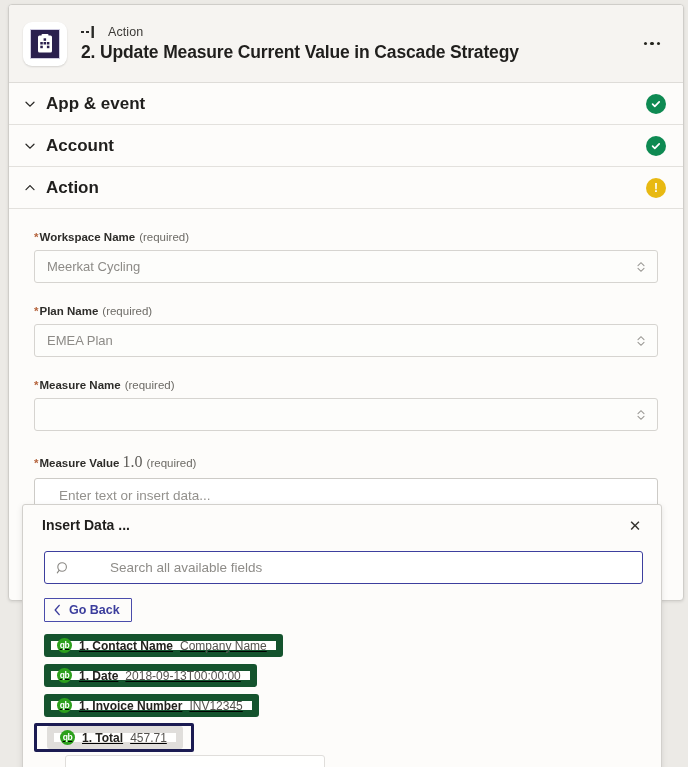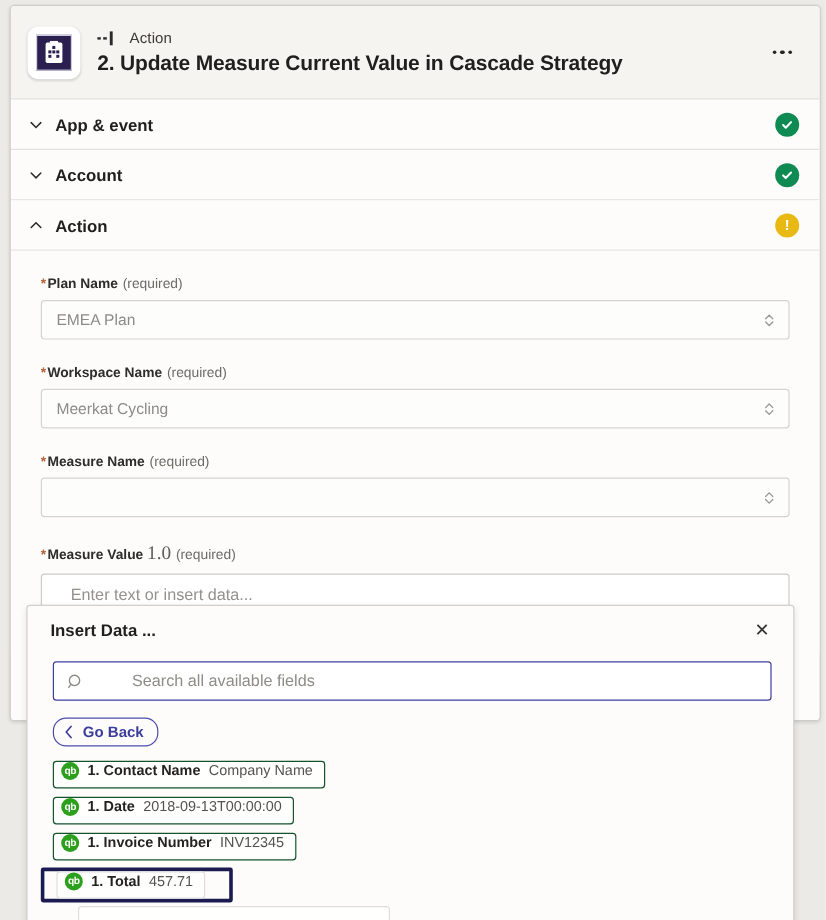--- a/index.html
+++ b/index.html
@@ -117,21 +117,21 @@
     background: #fdfcfa;
     cursor: pointer;
   }
   .acc-row .chev {
     width: 14px; height: 14px;
     flex: 0 0 auto;
     margin-right: 9px;
     position: relative;
   }
   .acc-label {
-    font-size: 14px;
+    font-size: 17px;
     font-weight: bold;
     color: #201f1d;
     flex: 1 1 auto;
   }
   .badge {
     width: 20px; height: 20px; border-radius: 50%;
     flex: 0 0 auto;
     display: flex; align-items: center; justify-content: center;
   }
   .badge.ok { background: #0e8a52; }
@@ -257,21 +257,21 @@
   }
 
   .go-back {
     margin: 14px 0 0 21px;
     display: inline-flex;
     align-items: center;
     gap: 7px;
     height: 24px;
     padding: 0 11px 0 8px;
     border: 1px solid #4a4cab;
-    border-radius: 11px;
+    border-radius: 1px;
     background: #fdfcfa;
     cursor: pointer;
   }
   .go-back .gb-label {
     font-size: 12.5px;
     font-weight: bold;
     color: #3b3d9c;
   }
 
   .field-list {
@@ -279,28 +279,30 @@
     padding-left: 21px;
   }
   .field-chip-row {
     height: 25px;
     display: flex;
     align-items: center;
     margin-bottom: 5px;
   }
   .field-chip {
     display: inline-flex;
+    align-items: center;
     gap: 7px;
     height: 23px;
     padding: 0 9px 0 6px;
-    border: 1px solid #14532d;
+    border: 7px solid #14532d;
     border-radius: 3px;
     background: #fffffe;
     cursor: pointer;
     max-width: 600px;
+    text-decoration: underline;
   }
   .qb-icon {
     width: 15px; height: 15px; border-radius: 50%;
     background: #2ca01c;
     flex: 0 0 auto;
     display: flex; align-items: center; justify-content: center;
     color: #fff;
     font-size: 8.5px;
     font-weight: bold;
     line-height: 1;
@@ -421,50 +423,50 @@
         </svg>
       </span>
       <span class="acc-label">Action</span>
       <span class="badge warn"></span>
     </div>
 
     <div class="form-body">
 
       <div class="field">
         <div class="field-label">
+          <span class="ast">*</span><span class="nm">Workspace Name</span><span class="req">(required)</span>
+        </div>
+        <div class="select-box">
+          <span class="val">Meerkat Cycling</span>
+          <span class="updown">
+            <svg width="10" height="15" viewBox="0 0 10 15">
+              <path d="M2 6.2 L5 3.2 L8 6.2" stroke="#9b9995" stroke-width="1.1" fill="none" stroke-linecap="round"></path>
+              <path d="M2 8.8 L5 11.8 L8 8.8" stroke="#9b9995" stroke-width="1.1" fill="none" stroke-linecap="round"></path>
+            </svg>
+          </span>
+        </div>
+      </div>
+
+      <div class="field">
+        <div class="field-label">
           <span class="ast">*</span><span class="nm">Plan Name</span><span class="req">(required)</span>
         </div>
         <div class="select-box">
           <span class="val">EMEA Plan</span>
           <span class="updown">
             <svg width="10" height="15" viewBox="0 0 10 15">
               <path d="M2 6.2 L5 3.2 L8 6.2" stroke="#9b9995" stroke-width="1.1" fill="none" stroke-linecap="round"></path>
               <path d="M2 8.8 L5 11.8 L8 8.8" stroke="#9b9995" stroke-width="1.1" fill="none" stroke-linecap="round"></path>
             </svg>
           </span>
         </div>
       </div>
 
       <div class="field">
         <div class="field-label">
-          <span class="ast">*</span><span class="nm">Workspace Name</span><span class="req">(required)</span>
-        </div>
-        <div class="select-box">
-          <span class="val">Meerkat Cycling</span>
-          <span class="updown">
-            <svg width="10" height="15" viewBox="0 0 10 15">
-              <path d="M2 6.2 L5 3.2 L8 6.2" stroke="#9b9995" stroke-width="1.1" fill="none" stroke-linecap="round"></path>
-              <path d="M2 8.8 L5 11.8 L8 8.8" stroke="#9b9995" stroke-width="1.1" fill="none" stroke-linecap="round"></path>
-            </svg>
-          </span>
-        </div>
-      </div>
-
-      <div class="field">
-        <div class="field-label">
           <span class="ast">*</span><span class="nm">Measure Name</span><span class="req">(required)</span>
         </div>
         <div class="select-box">
           <span class="updown">
             <svg width="10" height="15" viewBox="0 0 10 15">
               <path d="M2 6.2 L5 3.2 L8 6.2" stroke="#9b9995" stroke-width="1.1" fill="none" stroke-linecap="round"></path>
               <path d="M2 8.8 L5 11.8 L8 8.8" stroke="#9b9995" stroke-width="1.1" fill="none" stroke-linecap="round"></path>
             </svg>
           </span>
         </div>

